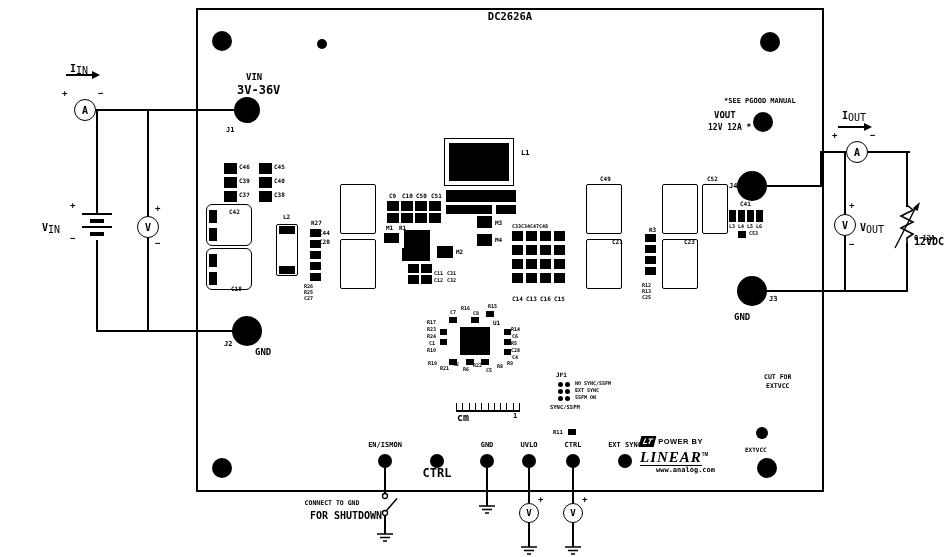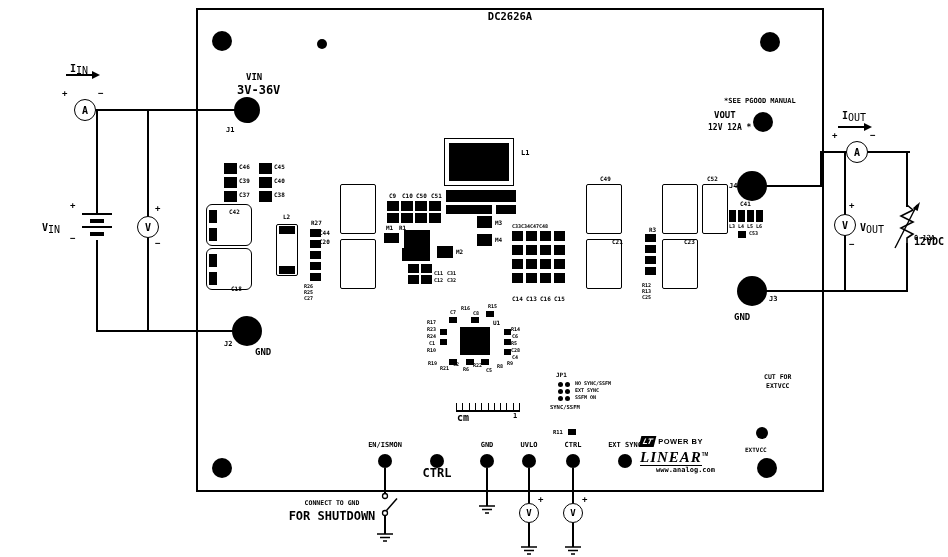--- a/index.html
+++ b/index.html
@@ -363,21 +363,21 @@
   <span class="sign" style="left:849px;top:201px">+</span>
   <span class="sign" style="left:849px;top:240px">−</span>
   <div class="abs sig" style="left:860px;top:216px">
     <span class="m">V</span><span class="s">OUT</span>
   </div>
 
   <div class="lbl" style="left:914px;top:236px;font-size:10px">12VDC</div>
   <div class="lbl" style="left:914px;top:234px;font-size:7px">0-12A</div>
 
   <div class="lbl ctr" style="left:282px;top:500px;width:100px;font-size:6.5px">CONNECT TO GND</div>
-  <div class="lbl ctr" style="left:282px;top:510px;width:100px;font-size:12px">FOR SHUTDOWN</div>
+  <div class="lbl ctr" style="left:296px;top:510px;width:100px;font-size:10px">FOR SHUTDOWN</div>
 
   <div class="meter small" style="left:519px;top:503px">
       <span>V</span>
     </div>
   <span class="sign" style="left:538px;top:495px">+</span>
   <div class="meter small" style="left:563px;top:503px">
       <span>V</span>
     </div>
   <span class="sign" style="left:582px;top:495px">+</span>
 

